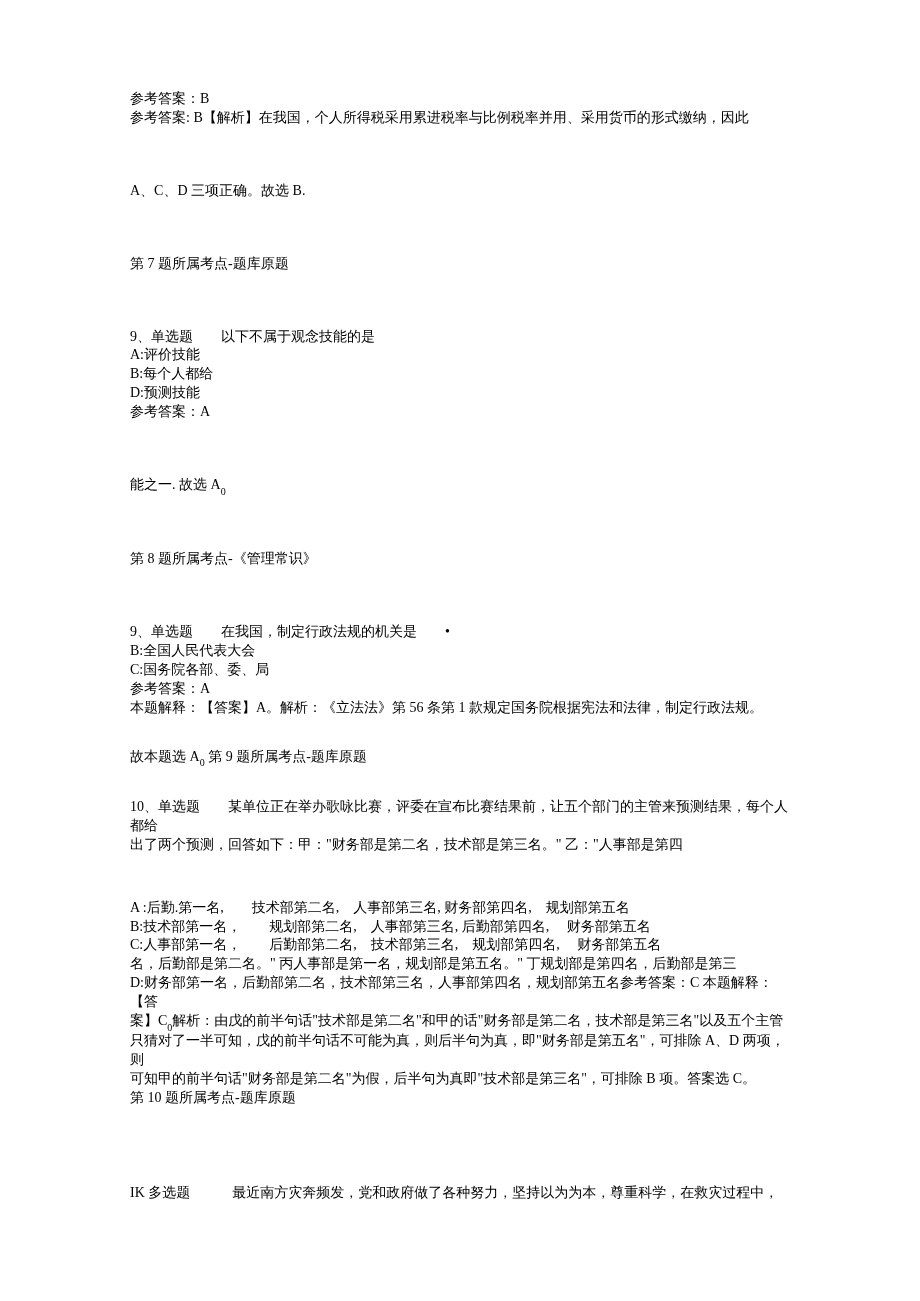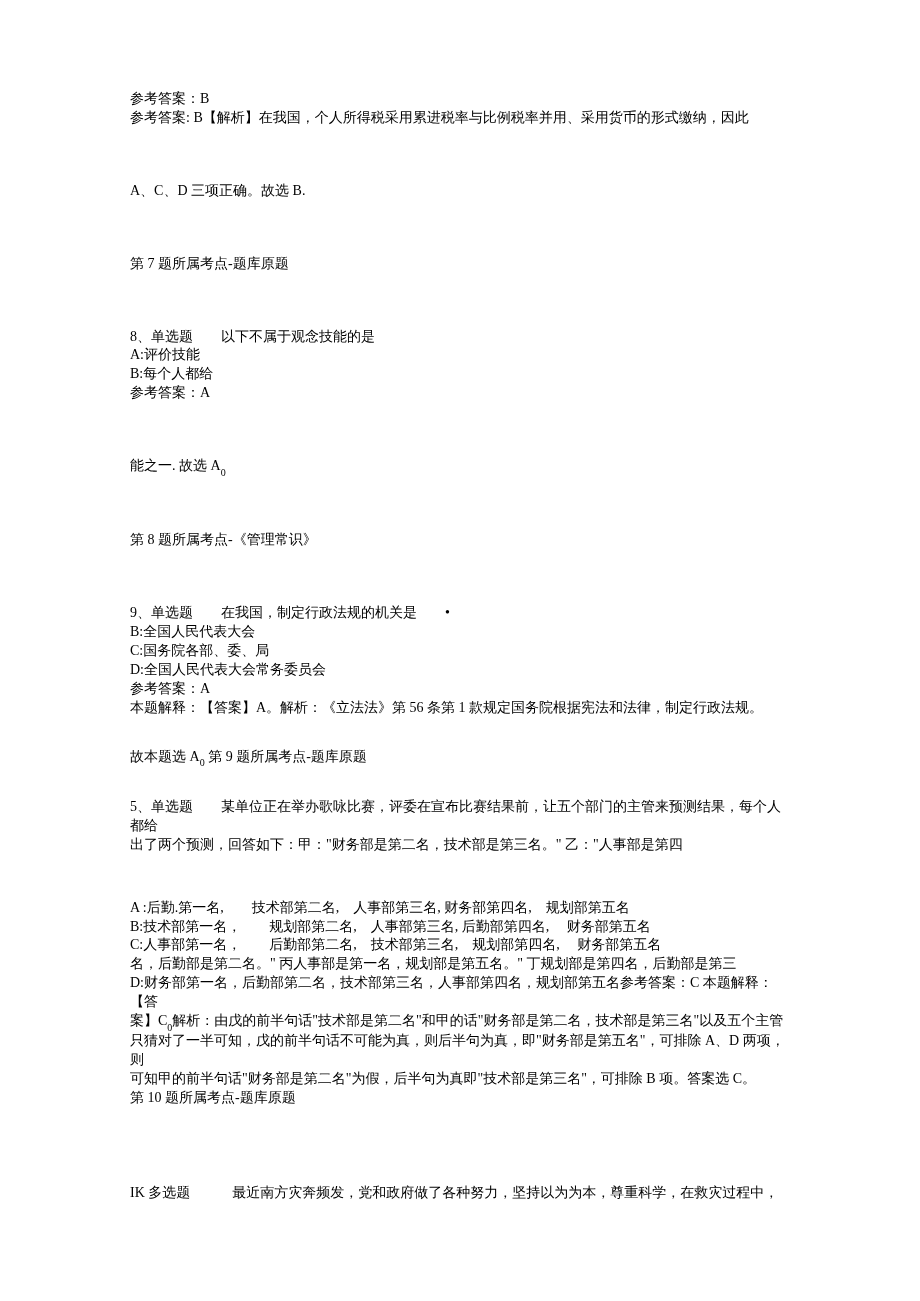--- a/index.html
+++ b/index.html
@@ -52,23 +52,24 @@
 
 <div class="gap"></div>
 
 <div class="block">
   <span class="line">第 7 题所属考点-题库原题</span>
 </div>
 
 <div class="gap"></div>
 
 <div class="block">
-  <span class="line">8、单选题　　以下不属于观念技能的是</span>
+  <span class="line">9、单选题　　以下不属于观念技能的是</span>
   <span class="line">A:评价技能</span>
   <span class="line">B:每个人都给</span>
+  <span class="line">D:预测技能</span>
   <span class="line">参考答案：A</span>
 </div>
 
 <div class="gap"></div>
 
 <div class="block">
   <span class="line"><span>能之一. 故选 A</span><span class="sub">0</span></span>
 </div>
 
 <div class="gap"></div>
@@ -76,35 +77,34 @@
 <div class="block">
   <span class="line">第 8 题所属考点-《管理常识》</span>
 </div>
 
 <div class="gap"></div>
 
 <div class="block">
   <span class="line">9、单选题　　在我国，制定行政法规的机关是　　•</span>
   <span class="line">B:全国人民代表大会</span>
   <span class="line">C:国务院各部、委、局</span>
-  <span class="line">D:全国人民代表大会常务委员会</span>
   <span class="line">参考答案：A</span>
   <span class="line">本题解释：【答案】A。解析：《立法法》第 56 条第 1 款规定国务院根据宪法和法律，制定行政法规。</span>
 </div>
 
 <div style="height:14px;"></div>
 
 <div class="block">
   <span class="line"><span>故本题选 A</span><span class="sub">0</span><span> 第 9 题所属考点-题库原题</span></span>
 </div>
 
 <div style="height:14px;"></div>
 
 <div class="block">
-  <span class="line">5、单选题　　某单位正在举办歌咏比赛，评委在宣布比赛结果前，让五个部门的主管来预测结果，每个人都给</span>
+  <span class="line">10、单选题　　某单位正在举办歌咏比赛，评委在宣布比赛结果前，让五个部门的主管来预测结果，每个人都给</span>
   <span class="line">出了两个预测，回答如下：甲："财务部是第二名，技术部是第三名。" 乙："人事部是第四</span>
 </div>
 
 <div style="height:28px;"></div>
 
 <div class="block">
   <span class="line">A :后勤.第一名,　　技术部第二名,　人事部第三名, 财务部第四名,　规划部第五名</span>
   <span class="line">B:技术部第一名，　　规划部第二名,　人事部第三名, 后勤部第四名,　 财务部第五名</span>
   <span class="line">C:人事部第一名，　　后勤部第二名,　技术部第三名,　规划部第四名,　 财务部第五名</span>
   <span class="line">名，后勤部是第二名。" 丙人事部是第一名，规划部是第五名。" 丁规划部是第四名，后勤部是第三</span>

